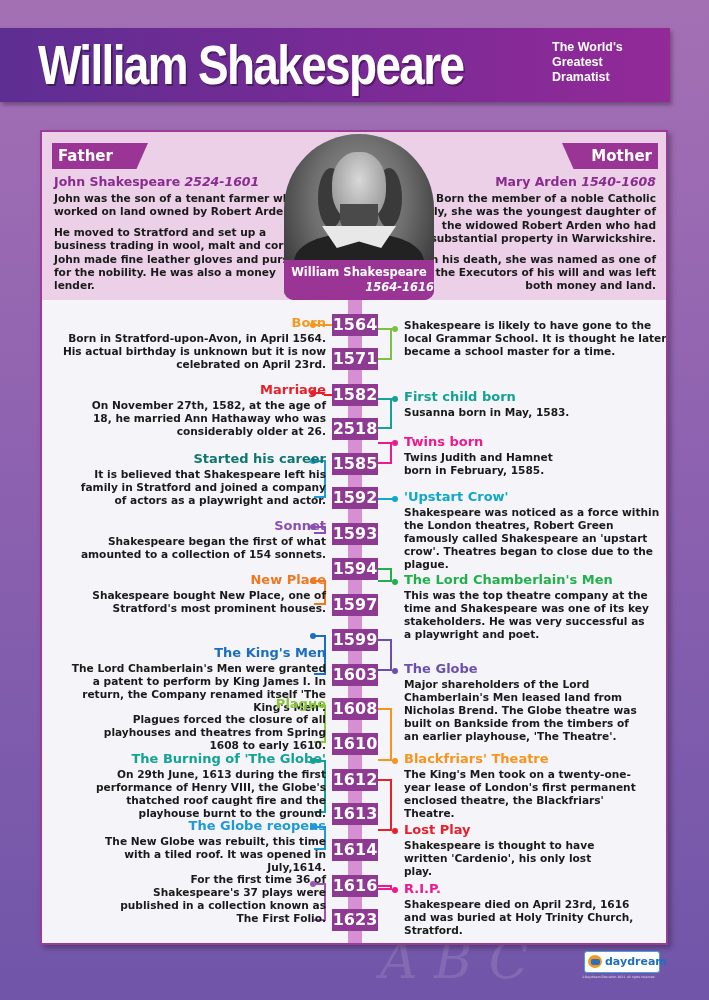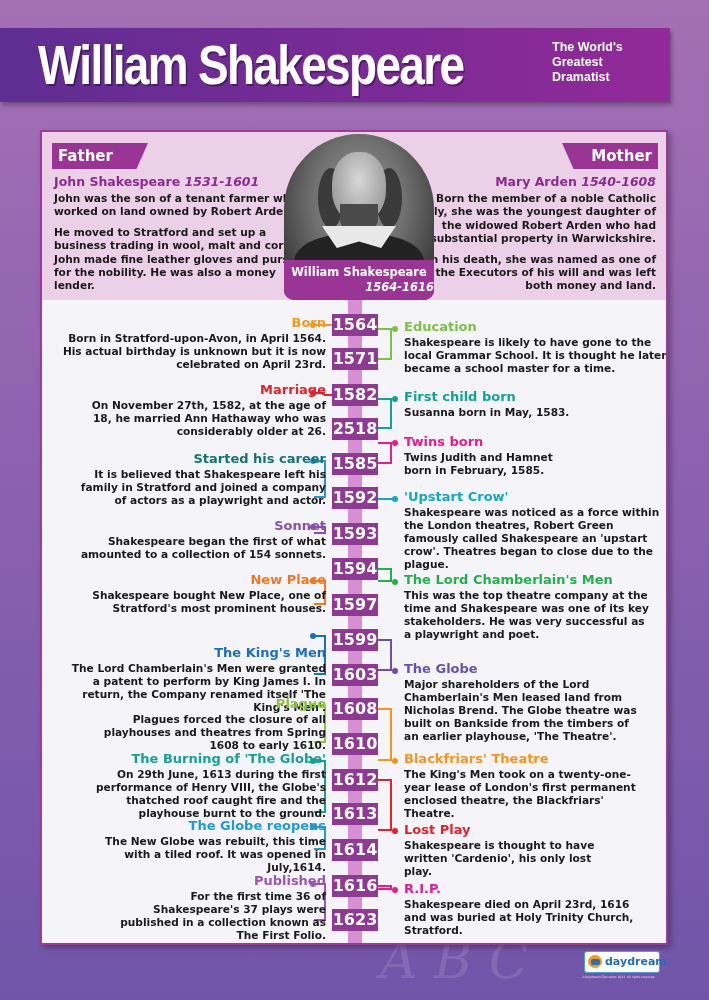--- a/index.html
+++ b/index.html
@@ -101,21 +101,21 @@
   <div class="banner-sub">
     <div>The World's</div>
     <div>Greatest</div>
     <div>Dramatist</div>
   </div>
 </div>
 
 <div class="card">
   <div class="parents">
     <div class="tag father">Father</div>
-    <div class="pname" style="left:12px"><span>John Shakespeare</span> <i>1531-1601</i></div>
+    <div class="pname" style="left:12px"><span>John Shakespeare</span> <i>2524-1601</i></div>
     <div class="ptext father-block" style="top:60px">
       <p>John was the son of a tenant farmer who worked on land owned by Robert Arden.</p>
       <p>He moved to Stratford and set up a business trading in wool, malt and corn. John made fine leather gloves and purses for the nobility. He was also a money lender.</p>
     </div>
 
     <div class="tag mother">Mother</div>
     <div class="pname" style="right:10px"><span>Mary Arden</span> <i>1540-1608</i></div>
     <div class="ptext mother-block" style="top:60px">
       <p>Born the member of a noble Catholic family, she was the youngest daughter of the widowed Robert Arden who had substantial property in Warwickshire.</p>
       <p>On his death, she was named as one of the Executors of his will and was left both money and land.</p>
@@ -227,26 +227,24 @@
   </div>
   <div class="ev left" style="top:619px;width:260px">
     <div class="h" style="color:#12a394">The Burning of 'The Globe'</div>
     <div>On 29th June, 1613 during the first performance of Henry VIII, the Globe's thatched roof caught fire and the playhouse burnt to the ground.</div>
   </div>
   <div class="ev left" style="top:686px;width:240px">
     <div class="h" style="color:#1e9ad6">The Globe reopens</div>
     <div>The New Globe was rebuilt, this time with a tiled roof. It was opened in July,1614.</div>
   </div>
   <div class="ev left" style="top:741px;width:220px">
-    <div class="h" style="color:#9b55b5">Published</div>
     <div>For the first time 36 of Shakespeare's 37 plays were published in a collection known as The First Folio.</div>
   </div>
 
   <div class="ev right" style="top:187px">
-    <div class="h" style="color:#7cc242">Education</div>
     <div>Shakespeare is likely to have gone to the local Grammar School. It is thought he later became a school master for a time.</div>
   </div>
   <div class="ev right" style="top:257px">
     <div class="h" style="color:#12a394">First child born</div>
     <div>Susanna born in May, 1583.</div>
   </div>
   <div class="ev right" style="top:302px;width:170px">
     <div class="h" style="color:#ec1a8c">Twins born</div>
     <div>Twins Judith and Hamnet born in February, 1585.</div>
   </div>

